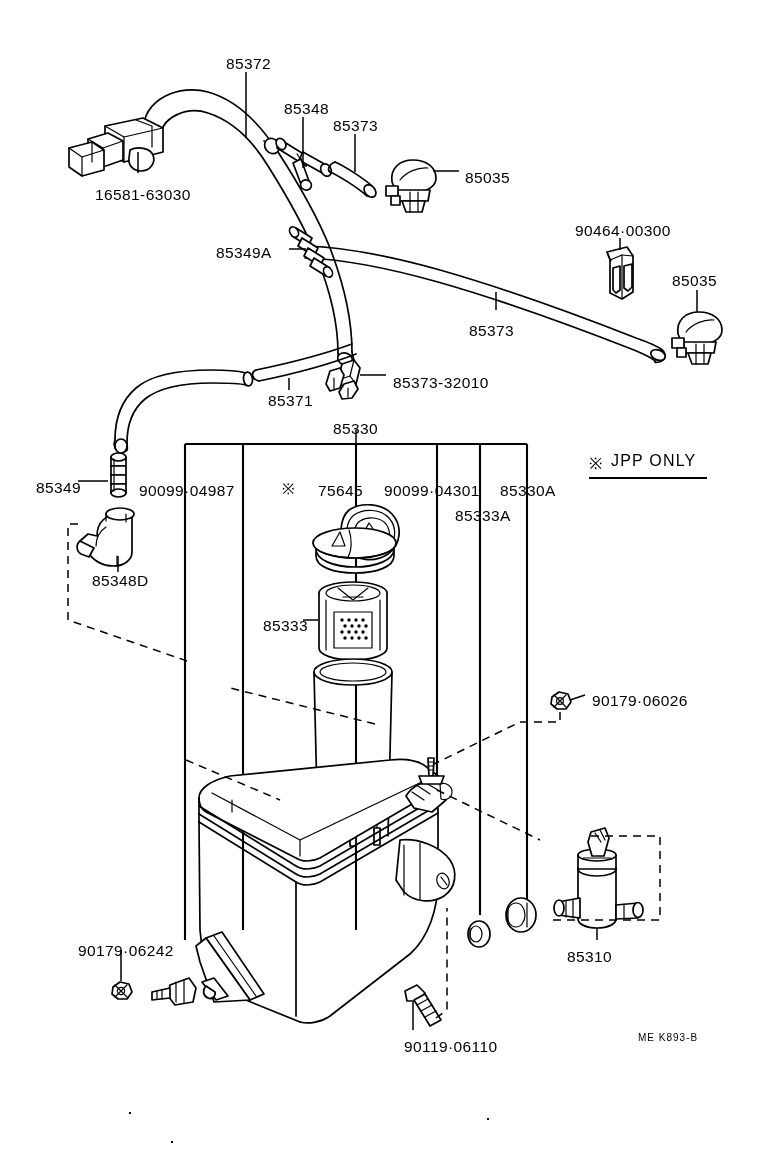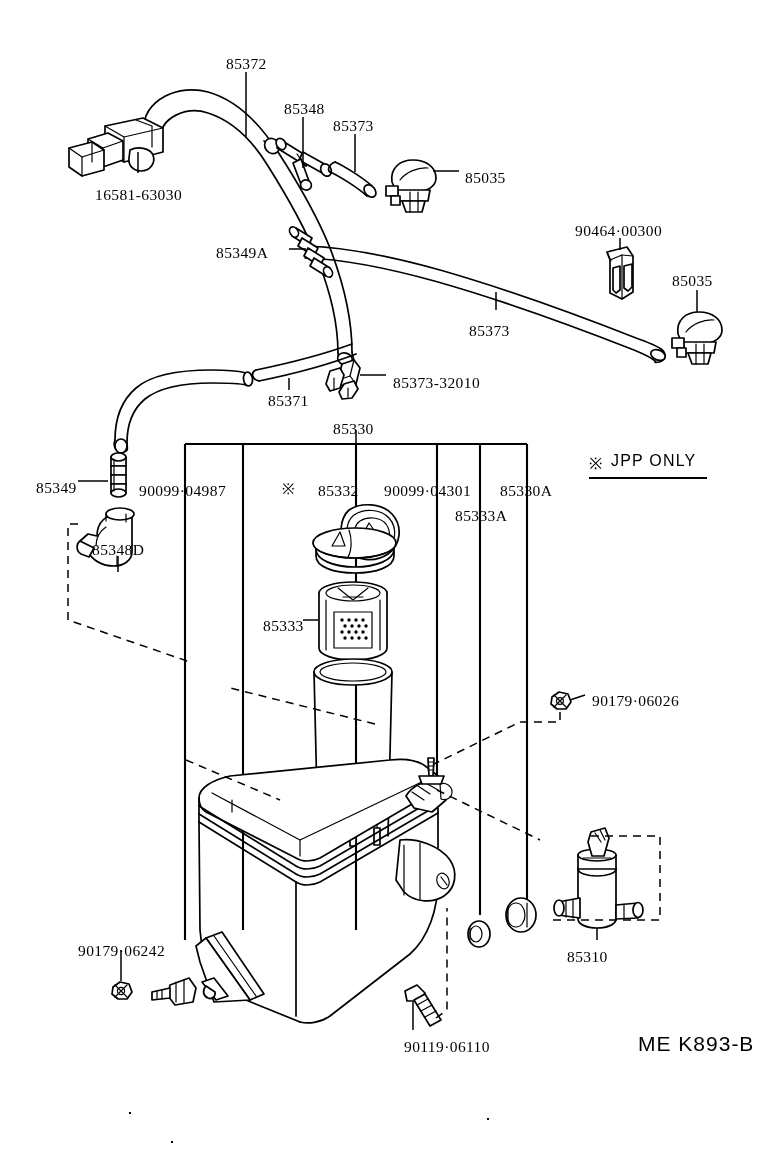--- a/index.html
+++ b/index.html
@@ -5,36 +5,36 @@
 <style>
   html,body{margin:0;padding:0;background:#ffffff;}
   body{
     width:776px;height:1152px;position:relative;overflow:hidden;
     font-family:"Liberation Sans", sans-serif;
     color:#000;
   }
   #sheet{position:absolute;inset:0;width:776px;height:1152px;}
   .lbl{
     position:absolute;
-    font-family:Liberation Serif, serif;
+    font-family:Liberation Sans, sans-serif;
     font-size:15.5px;
     letter-spacing:0.4px;
     color:#000;
     white-space:nowrap;
     font-weight:400;
   }
   .note{
     position:absolute;
     font-size:16px;
     letter-spacing:1.2px;
     white-space:nowrap;
   }
   .code{
     position:absolute;
-    font-size:21px;
+    font-size:10px;
     letter-spacing:1px;
     white-space:nowrap;
   }
   svg{display:block;}
 </style>
 </head>
 <body>
 
 <svg id="sheet" viewBox="0 0 776 1152" xmlns="http://www.w3.org/2000/svg">
 
@@ -410,25 +410,25 @@
 <div class="lbl" style="left:465px;top:169px;">85035</div>
 <div class="lbl" style="left:575px;top:222px;">90464·00300</div>
 <div class="lbl" style="left:672px;top:272px;">85035</div>
 <div class="lbl" style="left:216px;top:244px;">85349A</div>
 <div class="lbl" style="left:469px;top:322px;">85373</div>
 <div class="lbl" style="left:268px;top:392px;">85371</div>
 <div class="lbl" style="left:393px;top:374px;">85373-32010</div>
 <div class="lbl" style="left:333px;top:420px;">85330</div>
 <div class="lbl" style="left:36px;top:479px;">85349</div>
 <div class="lbl" style="left:139px;top:482px;">90099·04987</div>
-<div class="lbl" style="left:318px;top:482px;">85332</div>
+<div class="lbl" style="left:318px;top:482px;">75645</div>
 <div class="lbl" style="left:384px;top:482px;">90099·04301</div>
 <div class="lbl" style="left:500px;top:482px;">85330A</div>
 <div class="lbl" style="left:455px;top:507px;">85333A</div>
-<div class="lbl" style="left:92px;top:541px;text-align:center;">85348D</div>
+<div class="lbl" style="left:92px;top:572px;text-align:center;">85348D</div>
 <div class="lbl" style="left:263px;top:617px;">85333</div>
 <div class="lbl" style="left:592px;top:692px;">90179·06026</div>
 <div class="lbl" style="left:78px;top:942px;">90179·06242</div>
 <div class="lbl" style="left:567px;top:948px;text-align:right;">85310</div>
 <div class="lbl" style="left:376px;top:1038px;margin-left:28px;">90119·06110</div>
 
 <div class="note" style="left:282px;top:478px;font-size:15px;">※</div>
 
 <div class="note" style="left:589px;top:452px;">※</div>
 <div class="note" style="left:611px;top:452px;">JPP  ONLY</div>

